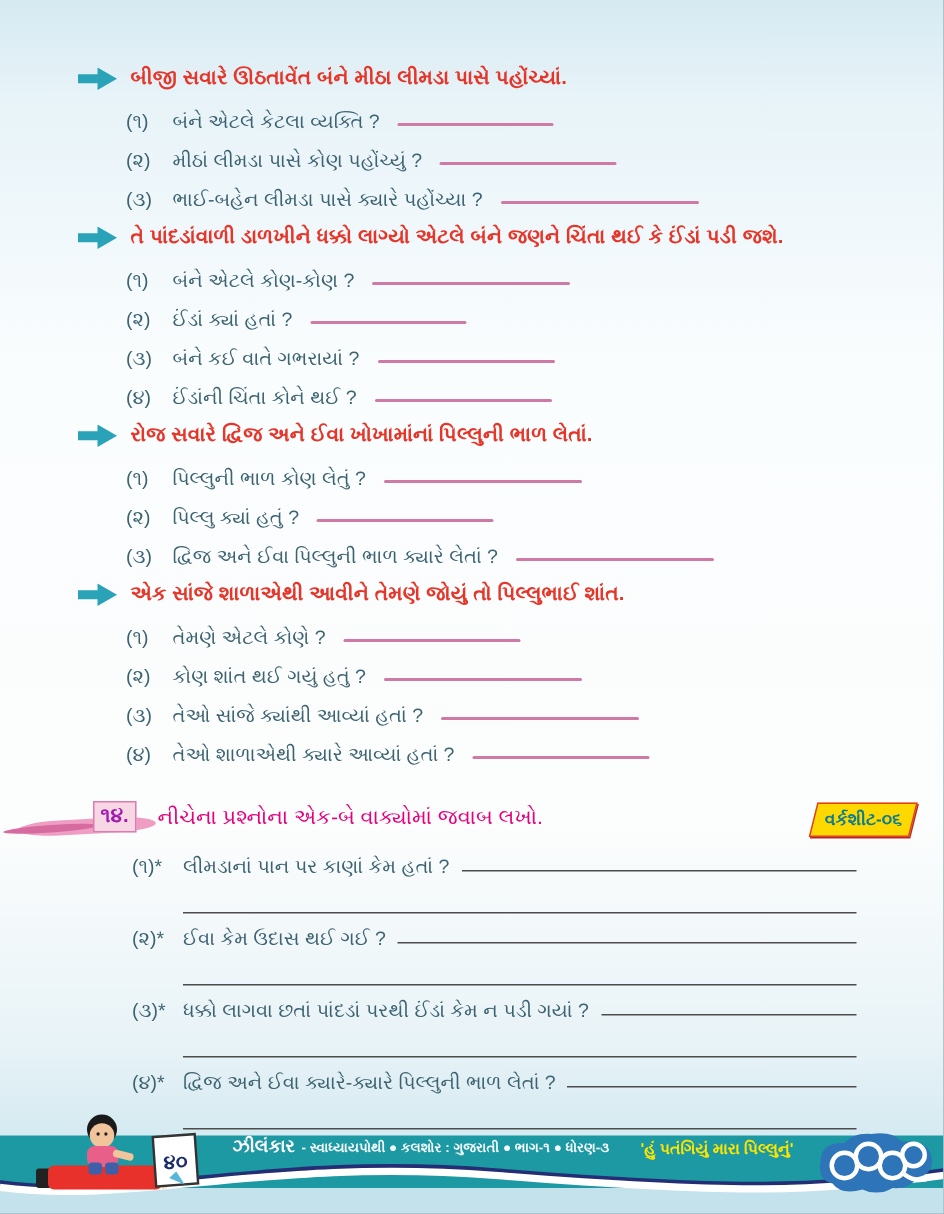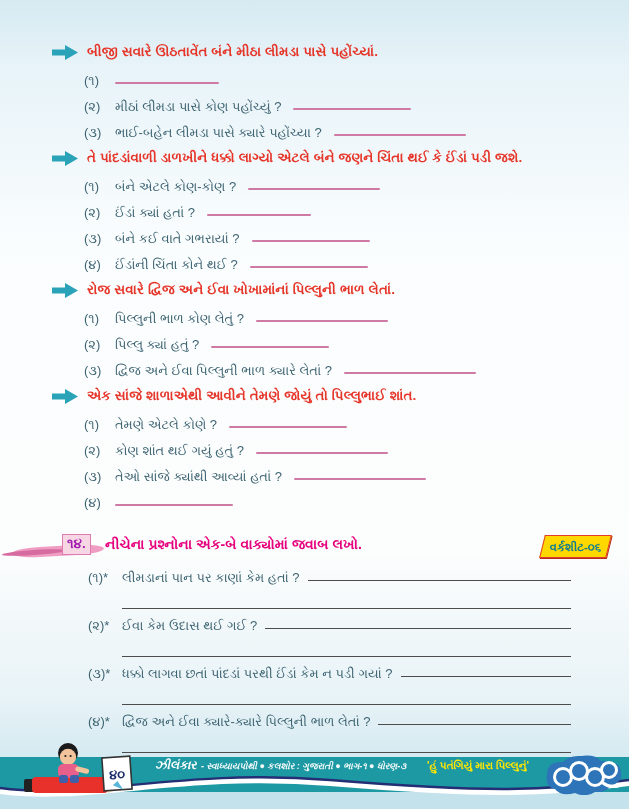--- a/index.html
+++ b/index.html
@@ -20,36 +20,36 @@
   .q-text{margin-right:12px;white-space:nowrap;}
   .q-line{height:2px;background:#cf7aa4;border-radius:2px;margin-top:3px;}
   .lw-a{width:104px}.lw-b{width:118px}.lw-c{width:132px}
 
   
   .exercise{margin-top:16px;position:relative;}
   .ex-head{position:relative;height:34px;}
   .swoosh1{position:absolute;left:12px;top:14px;width:92px;height:10px;background:#ef9dc2;border-radius:60%/100%;transform:rotate(-3deg);}
   .swoosh2{position:absolute;left:2px;top:18px;width:64px;height:5px;background:#d66ba0;border-radius:50%;transform:rotate(-4deg);}
   .ex-numbox{position:absolute;left:62px;top:2px;background:#f8d7e5;border:1.5px solid #dd7cb0;color:#a21caf;font-weight:bold;font-size:13.5px;padding:1px 4px 2px 4px;}
-  .ex-title{position:absolute;left:105px;top:4px;color:#e6007d;font-weight:bold;font-size:14px;}
+  .ex-title{position:absolute;left:105px;top:4px;color:#e6007d;font-weight:normal;font-size:14px;}
   .badge{position:absolute;right:20px;top:3px;background:#ffd800;border:1.6px solid #e23c30;padding:1px 7px 2px 7px;transform:skewX(-14deg);box-shadow:1px 1px 0 #b42a20;}
   .badge span{display:inline-block;transform:skewX(14deg);color:#0b7c92;font-weight:bold;font-size:11.5px;}
   .ex-q{position:relative;height:48px;padding:0 58px 0 88px;color:#3d6371;font-size:13px;}
   .ex-q-top{display:flex;align-items:flex-end;height:20px;}
   .ex-qnum{width:34px;flex:0 0 34px;}
   .ex-qtext{white-space:nowrap;margin-top:40px;}
   .ex-fill{flex:1;border-bottom:1.6px solid #4c4c4c;margin-left:8px;margin-bottom:5px;}
   .ex-full{border-bottom:1.6px solid #4c4c4c;margin-left:34px;margin-top:22px;}
 
   
   .footer{position:absolute;left:0;right:0;bottom:0;height:64px;}
   .f-strip{position:absolute;left:0;right:0;bottom:0;height:17px;background:#c3e2ec;}
   .f-band{position:absolute;left:0;right:0;bottom:17px;height:35px;background:#1d99a3;}
   .f-wave{position:absolute;left:0;bottom:0;width:629px;height:64px;pointer-events:none;}
-  .f-series{position:absolute;left:155px;bottom:36px;color:#ffffff;white-space:nowrap;font-style:italic;}
+  .f-series{position:absolute;left:155px;bottom:36px;color:#ffffff;white-space:nowrap;}
   .f-series .s-name{font-size:12px;font-weight:bold;}
   .f-series .s-rest{font-size:9px;font-weight:bold;opacity:.95;}
   .f-lesson{position:absolute;right:100px;bottom:37px;color:#ffe600;font-size:10.5px;font-weight:bold;white-space:nowrap;}
   .mascot{position:absolute;left:18px;bottom:6px;width:130px;height:62px;}
   .logo{position:absolute;right:2px;bottom:14px;width:86px;height:40px;}
 </style>
 </head>
 <body>
 
 <div class="page">
@@ -57,20 +57,21 @@
 
     <div class="section">
       <div class="sec-head">
         <span class="arrow-icon"><svg viewBox="0 0 26 15" width="26" height="15">
               <path d="M0 4.5 h13 V0 l13 7.5 L13 15 v-4.5 H0 z" fill="#2aa3b8"></path>
             </svg></span>
         <span class="sec-title">બીજી સવારે ઊઠતાવેંત બંને મીઠા લીમડા પાસે પહોંચ્યાં.</span>
       </div>
       <div class="q-row">
         <span class="q-num">(૧)</span>
+        <span class="q-text">બંને એટલે કેટલા વ્યક્તિ ?</span>
         <span class="q-line lw-a"></span>
       </div>
       <div class="q-row">
         <span class="q-num">(૨)</span>
         <span class="q-text">મીઠાં લીમડા પાસે કોણ પહોંચ્યું ?</span>
         <span class="q-line lw-b"></span>
       </div>
       <div class="q-row">
         <span class="q-num">(૩)</span>
         <span class="q-text">ભાઈ-બહેન લીમડા પાસે ક્યારે પહોંચ્યા ?</span>
@@ -148,20 +149,21 @@
         <span class="q-text">કોણ શાંત થઈ ગયું હતું ?</span>
         <span class="q-line lw-c"></span>
       </div>
       <div class="q-row">
         <span class="q-num">(૩)</span>
         <span class="q-text">તેઓ સાંજે ક્યાંથી આવ્યાં હતાં ?</span>
         <span class="q-line lw-c"></span>
       </div>
       <div class="q-row">
         <span class="q-num">(૪)</span>
+        <span class="q-text">તેઓ શાળાએથી ક્યારે આવ્યાં હતાં ?</span>
         <span class="q-line lw-b"></span>
       </div>
     </div>
 
     <div class="exercise">
       <div class="ex-head">
         <span class="swoosh1"></span>
         <span class="swoosh2"></span>
         <span class="ex-numbox">૧૪.</span>
         <span class="ex-title">નીચેના પ્રશ્નોના એક-બે વાક્યોમાં જવાબ લખો.</span>

